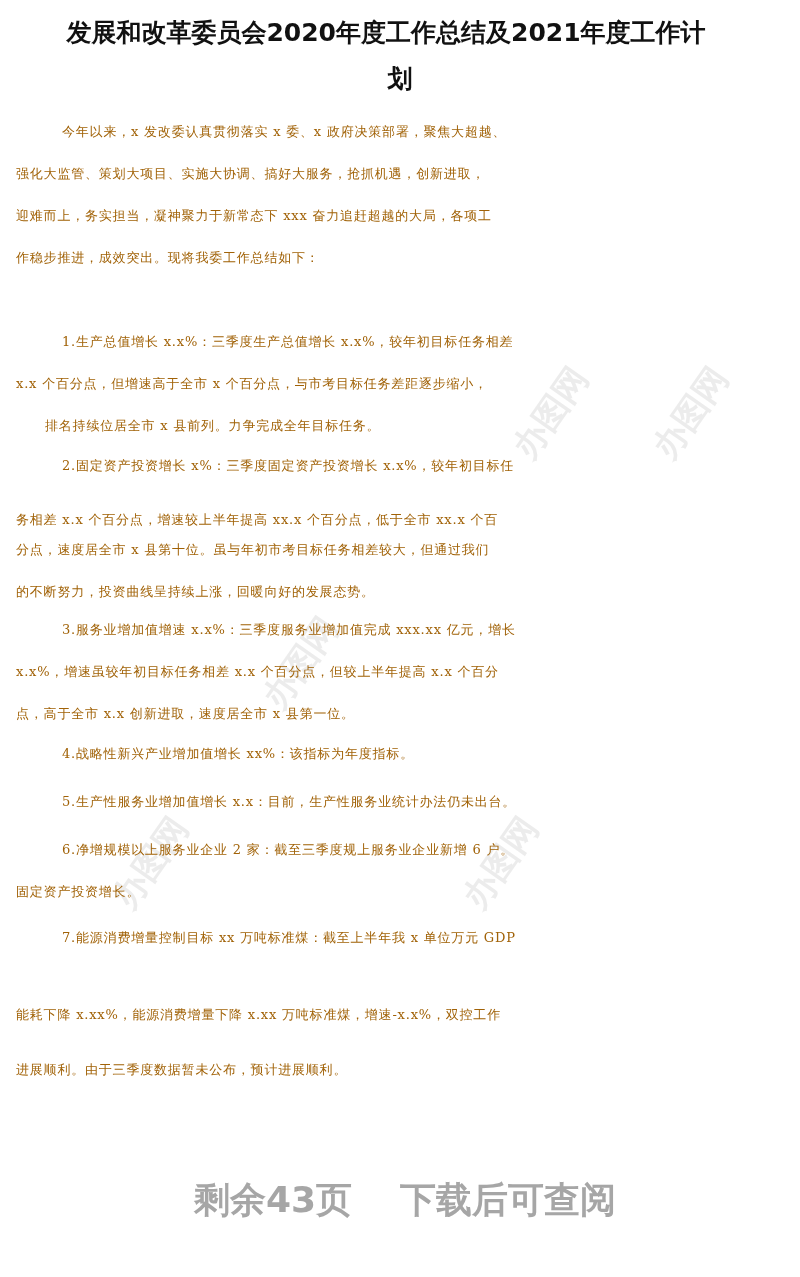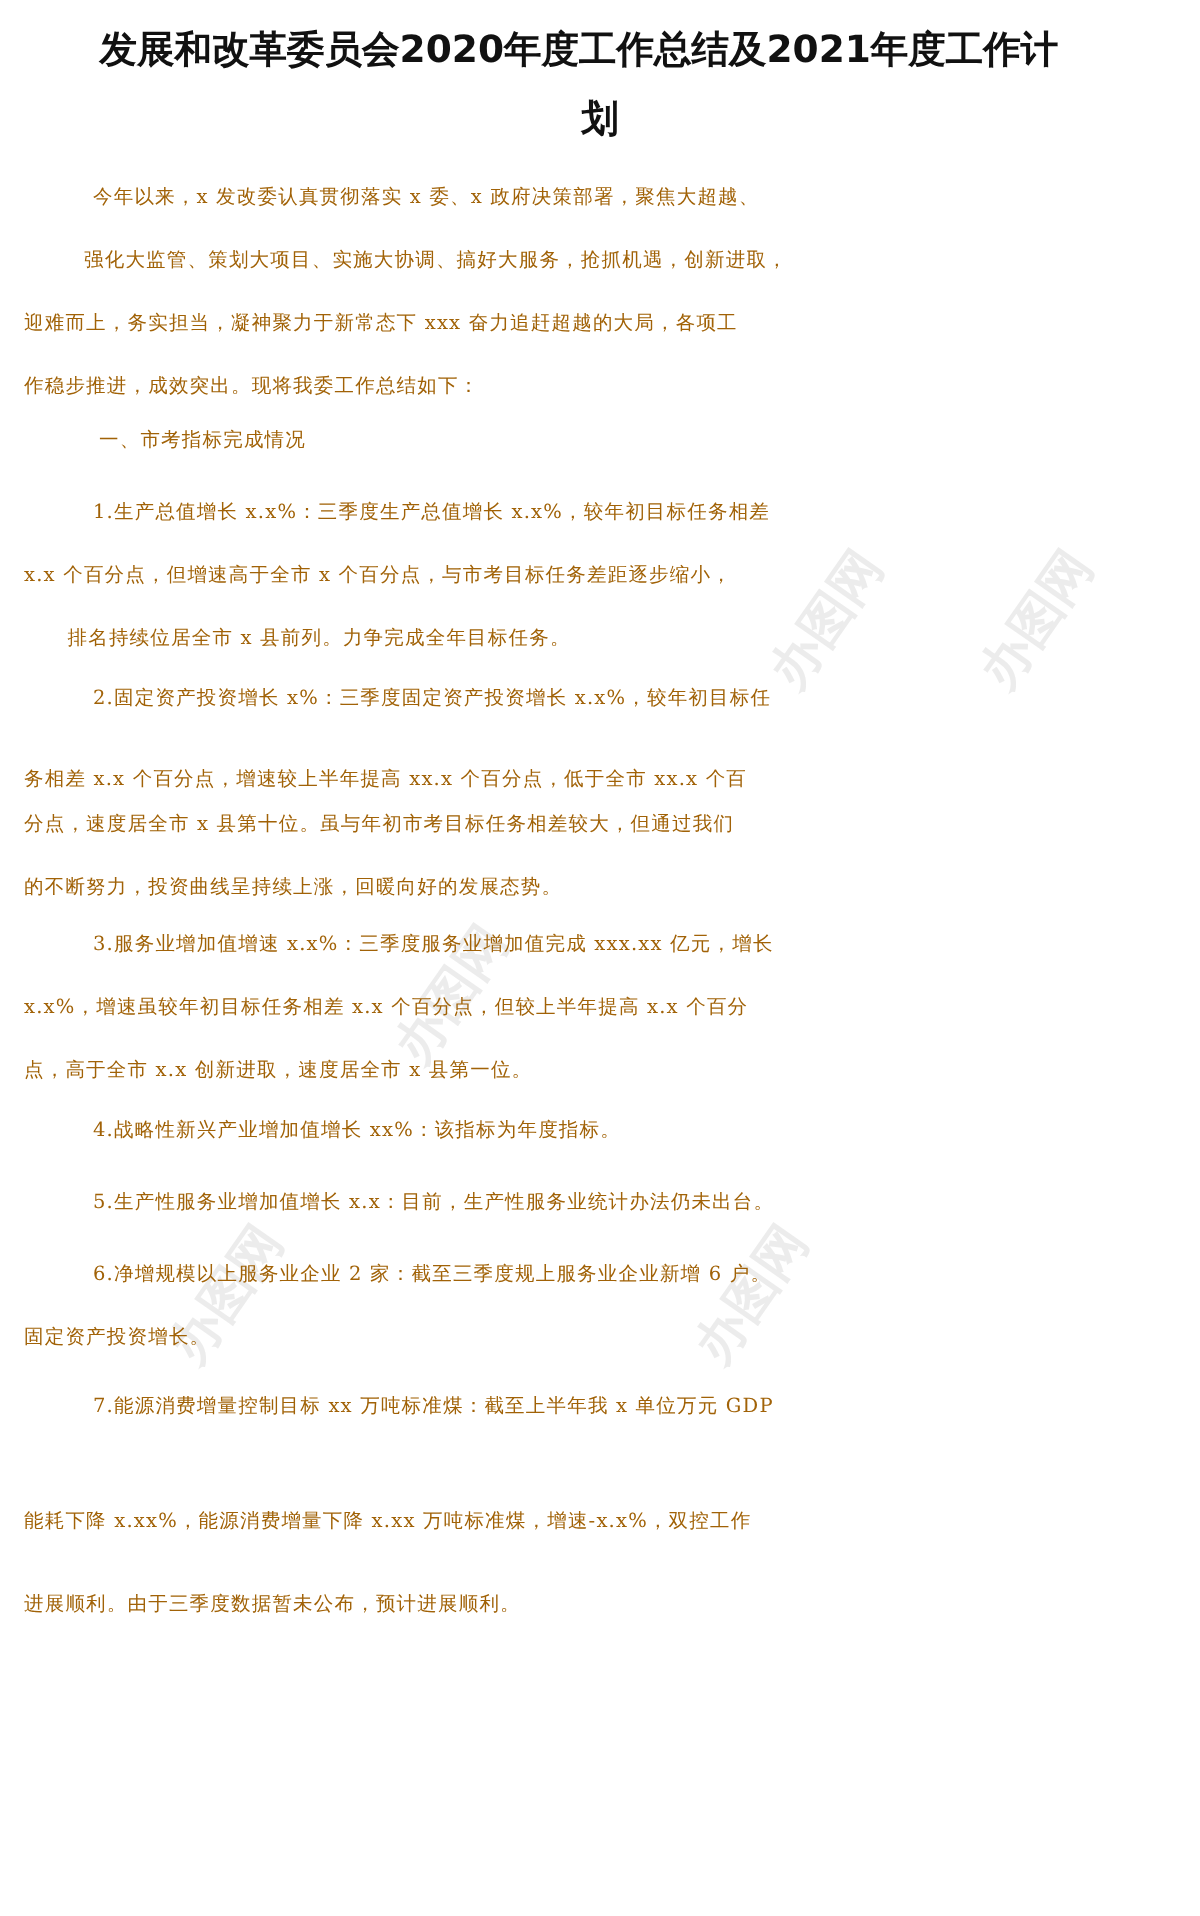--- a/index.html
+++ b/index.html
@@ -81,26 +81,25 @@
   <div class="watermark" style="left:640px; top:390px;">办图网</div>
   <div class="watermark" style="left:250px; top:640px;">办图网</div>
   <div class="watermark" style="left:100px; top:840px;">办图网</div>
   <div class="watermark" style="left:450px; top:840px;">办图网</div>
 
   <div class="title l1">发展和改革委员会2020年度工作总结及2021年度工作计</div>
   <div class="title l2">划</div>
 
   <div>
     <div class="line indent" style="top:120px;">今年以来，x 发改委认真贯彻落实 x 委、x 政府决策部署，聚焦大超越、</div>
-    <div class="line" style="top:162px;margin-left:40px;">强化大监管、策划大项目、实施大协调、搞好大服务，抢抓机遇，创新进取，</div>
+    <div class="line" style="top:162px;">强化大监管、策划大项目、实施大协调、搞好大服务，抢抓机遇，创新进取，</div>
     <div class="line" style="top:204px;">迎难而上，务实担当，凝神聚力于新常态下 xxx 奋力追赶超越的大局，各项工</div>
     <div class="line" style="top:246px;">作稳步推进，成效突出。现将我委工作总结如下：</div>
   </div>
 
-  <div class="line heading" style="top:282px;">一、市考指标完成情况</div>
 
   <div>
     <div class="line indent" style="top:330px;">1.生产总值增长  x.x%：三季度生产总值增长  x.x%，较年初目标任务相差</div>
     <div class="line" style="top:372px;">x.x 个百分点，但增速高于全市 x 个百分点，与市考目标任务差距逐步缩小，</div>
     <div class="line" style="top:414px;margin-left:29px;">排名持续位居全市 x 县前列。力争完成全年目标任务。</div>
   </div>
 
   <div>
     <div class="line indent" style="top:454px;">2.固定资产投资增长  x%：三季度固定资产投资增长  x.x%，较年初目标任</div>
     <div class="line" style="top:508px;text-align:center;">务相差 x.x 个百分点，增速较上半年提高 xx.x 个百分点，低于全市 xx.x 个百</div>
@@ -126,14 +125,19 @@
     <div class="line indent" style="top:838px;">6.净增规模以上服务业企业 2 家：截至三季度规上服务业企业新增 6 户。</div>
     <div class="line" style="top:880px;">固定资产投资增长。</div>
   </div>
 
   <div>
     <div class="line indent" style="top:926px;">7.能源消费增量控制目标 xx 万吨标准煤：截至上半年我 x 单位万元 GDP</div>
     <div class="line" style="top:968px;margin-top:35px;">能耗下降 x.xx%，能源消费增量下降 x.xx 万吨标准煤，增速-x.x%，双控工作</div>
     <div class="line" style="top:1010px;margin-top:48px;">进展顺利。由于三季度数据暂未公布，预计进展顺利。</div>
   </div>
 
+  <div class="footer">
+    <div class="footer-wrap">
+      <span>剩余43页</span><span class="gap"></span><span>下载后可查阅</span>
+    </div>
+  </div>
 
 </div>
 
 </body></html>

